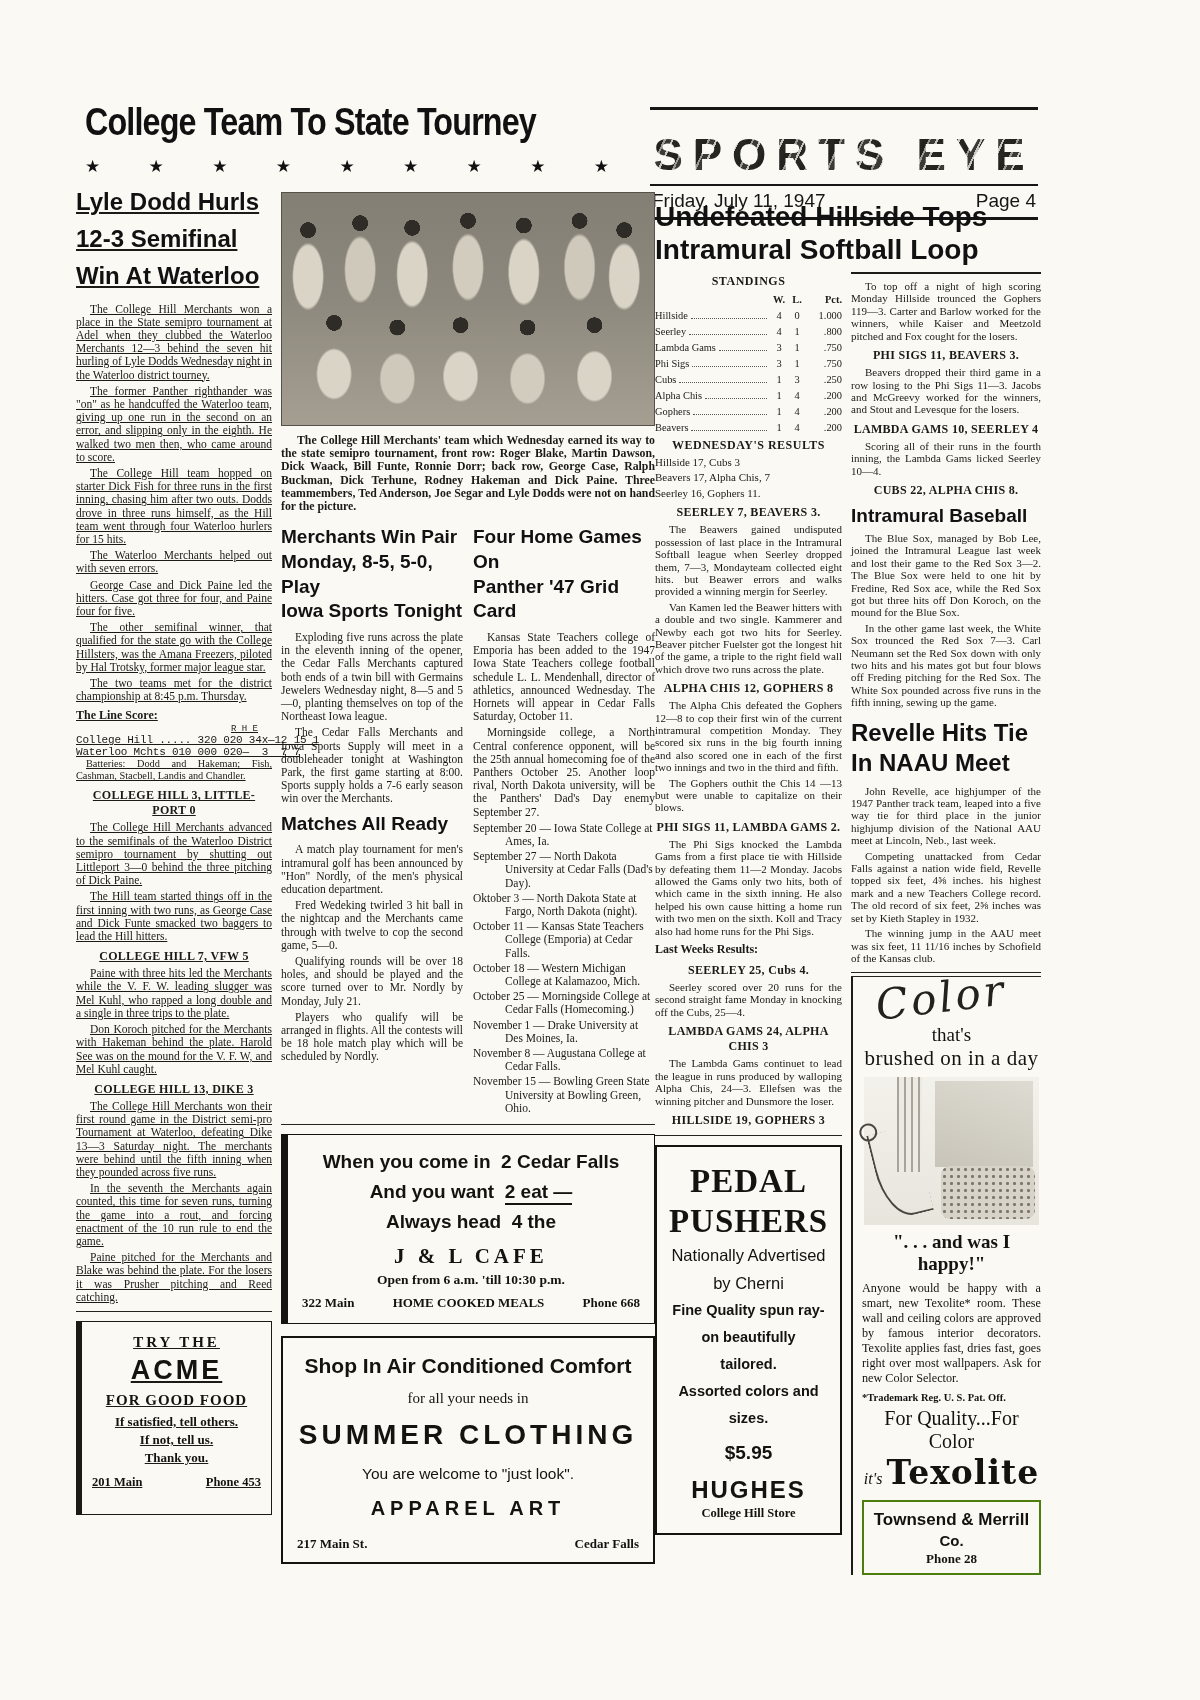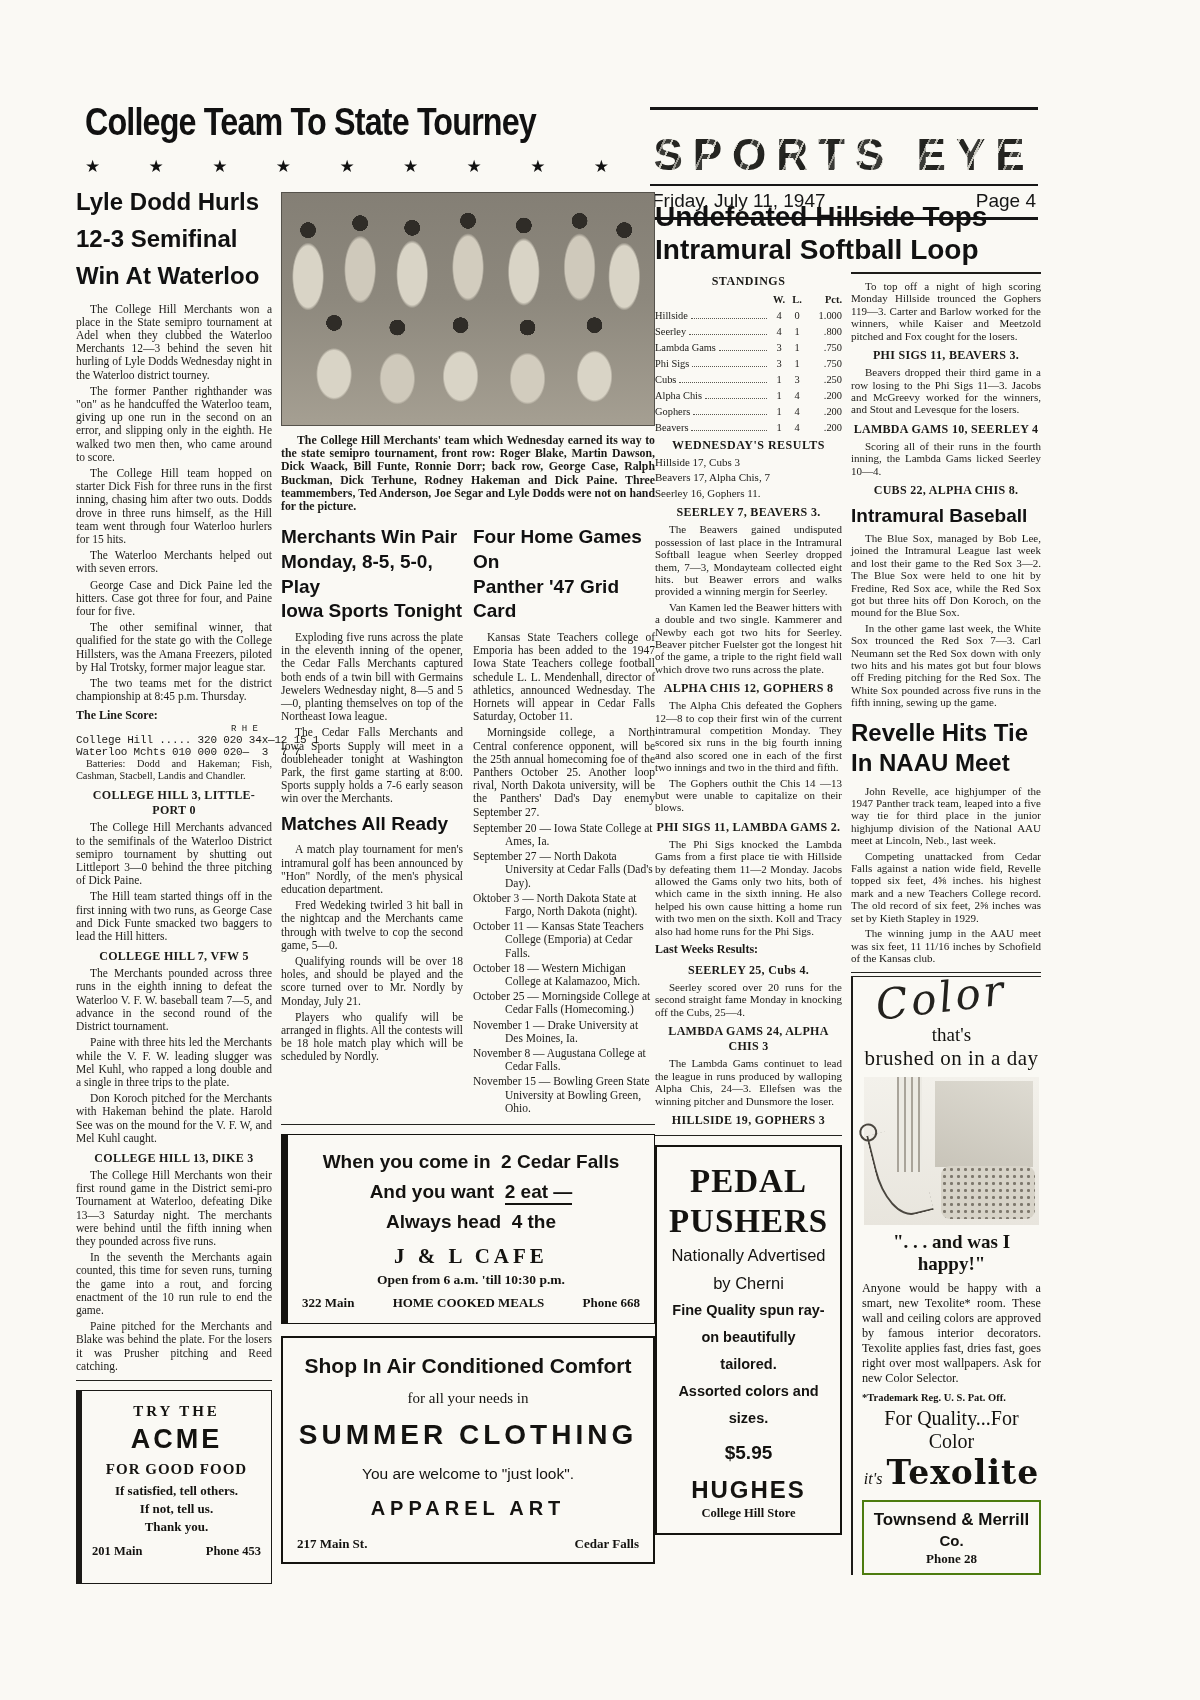--- a/index.html
+++ b/index.html
@@ -21,21 +21,21 @@
                 -webkit-background-clip:text;background-clip:text;-webkit-text-fill-color:transparent;}
   }
   .date-row{display:flex;justify-content:space-between;font-family:"Liberation Sans",sans-serif;
             font-size:19px;padding:4px 2px 5px;color:#151515;}
   
   .col p{font-size:11.5px;line-height:13.2px;text-align:justify;text-indent:14px;margin:0 0 3px;}
   .sub{font-size:12px;font-weight:bold;text-align:center;margin:6px 0 3px;letter-spacing:.3px;}
   .lead-in{font-size:12px;font-weight:bold;margin:5px 0 1px;}
   .rule{border-top:1.5px solid #242420;margin:7px 0 9px;}
   
-  .col1{position:absolute;left:76px;top:183px;width:196px;}
+  .col1{position:absolute;left:76px;top:183px;width:196px;text-decoration:underline;}
   .col1 .headline{font-size:24px;line-height:1.55;margin-bottom:8px;}
   .linescore{font-family:"Liberation Mono",monospace;font-size:11px;line-height:12px;white-space:pre;letter-spacing:-.2px;text-align:right;}
   .ls-head{text-align:right;padding-right:14px;font-family:"Liberation Mono",monospace;font-size:9px;}
   .batteries{font-size:10.3px !important;line-height:12px !important;text-indent:10px !important;}
   
   .center{position:absolute;left:281px;top:192px;width:374px;}
   .photo{height:232px;border:1px solid #55524b;
     background:
       radial-gradient(circle 8px at 7% 16%,#2f2c27 97%,transparent),
       radial-gradient(circle 8px at 21% 13%,#2f2c27 97%,transparent),
@@ -184,21 +184,20 @@
     <p>The two teams met for the district championship at 8:45 p.m. Thursday.</p>
     <div class="lead-in">The Line Score:</div>
     <div class="ls-head">R  H  E</div>
     <div class="linescore">College Hill ..... 320 020 34x—12 15 1</div>
     <div class="linescore">Waterloo Mchts 010 000 020—  3  7 7</div>
     <p class="batteries">Batteries: Dodd and Hakeman; Fish, Cashman, Stacbell, Landis and Chandler.</p>
     <div class="sub">COLLEGE HILL 3, LITTLE-PORT 0</div>
     <p>The College Hill Merchants advanced to the semifinals of the Waterloo District semipro tournament by shutting out Littleport 3—0 behind the three pitching of Dick Paine.</p>
     <p>The Hill team started things off in the first inning with two runs, as George Case and Dick Funte smacked two baggers to lead the Hill hitters.</p>
     <div class="sub">COLLEGE HILL 7, VFW 5</div>
-    <p>The Merchants pounded across three runs in the eighth inning to defeat the Waterloo V. F. W. baseball team 7—5, and advance in the second round of the District tournament.</p>
     <p>Paine with three hits led the Merchants while the V. F. W. leading slugger was Mel Kuhl, who rapped a long double and a single in three trips to the plate.</p>
     <p>Don Koroch pitched for the Merchants with Hakeman behind the plate.  Harold See was on the mound for the V. F. W, and Mel Kuhl caught.</p>
     <div class="sub">COLLEGE HILL 13, DIKE 3</div>
     <p>The College Hill Merchants won their first round game in the District semi-pro Tournament at Waterloo, defeating Dike 13—3 Saturday night.  The merchants were behind until the fifth inning when they pounded across five runs.</p>
     <p>In the seventh the Merchants again counted, this time for seven runs, turning the game into a rout, and forcing enactment of the 10 run rule to end the game.</p>
     <p>Paine pitched for the Merchants and Blake was behind the plate. For the losers it was Prusher pitching and Reed catching.</p>
     <div class="rule"></div>
     <div class="acme ad">
       <div class="a1">TRY THE</div>
       <div class="a2">ACME</div>
@@ -393,21 +392,21 @@
           <p>Scoring all of their runs in the fourth inning, the Lambda Gams licked Seerley 10—4.</p>
           <div class="sub">CUBS 22, ALPHA CHIS 8.</div>
           <div class="ib-head hl">Intramural Baseball</div>
           <p>The Blue Sox, managed by Bob Lee, joined the Intramural League last week and lost their game to the Red Sox 3—2.  The Blue Sox were held to one hit by Fredine, Red Sox ace, while the Red Sox got but three hits off Don Koroch, on the mound for the Blue Sox.</p>
           <p>In the other game last week, the White Sox trounced the Red Sox 7—3.  Carl Neumann set the Red Sox down with only two hits and his mates got but four blows off Freding pitching for the Red Sox.  The White Sox pounded across five runs in the fifth inning, sewing up the game.</p>
           <div class="rev-head hl">
             <div>Revelle Hits Tie</div>
             <div>In NAAU Meet</div>
           </div>
           <p>John Revelle, ace highjumper of the 1947 Panther track team, leaped into a five way tie for third place in the junior highjump division of the National AAU meet at Lincoln, Neb., last week.</p>
-          <p>Competing unattacked from Cedar Falls against a nation wide field, Revelle topped six feet, 4⅝ inches. his highest mark and a new Teachers College record. The old record of six feet, 2⅝ inches was set by Kieth Stapley in 1929.</p>
+          <p>Competing unattacked from Cedar Falls against a nation wide field, Revelle topped six feet, 4⅝ inches. his highest mark and a new Teachers College record. The old record of six feet, 2⅝ inches was set by Kieth Stapley in 1932.</p>
           <p>The winning jump in the AAU meet was six feet, 11 11/16 inches by Schofield of the Kansas club.</p>
         </div>
         <div class="dbl-rule"></div>
         <div class="tex ad">
           <div class="tex-script">Color</div>
           <div class="tex-l1">that's</div>
           <div class="tex-l2">brushed on in a day</div>
           <div class="tex-art">
             <div class="tex-wall"></div>
             <div class="tex-curtain"></div>

